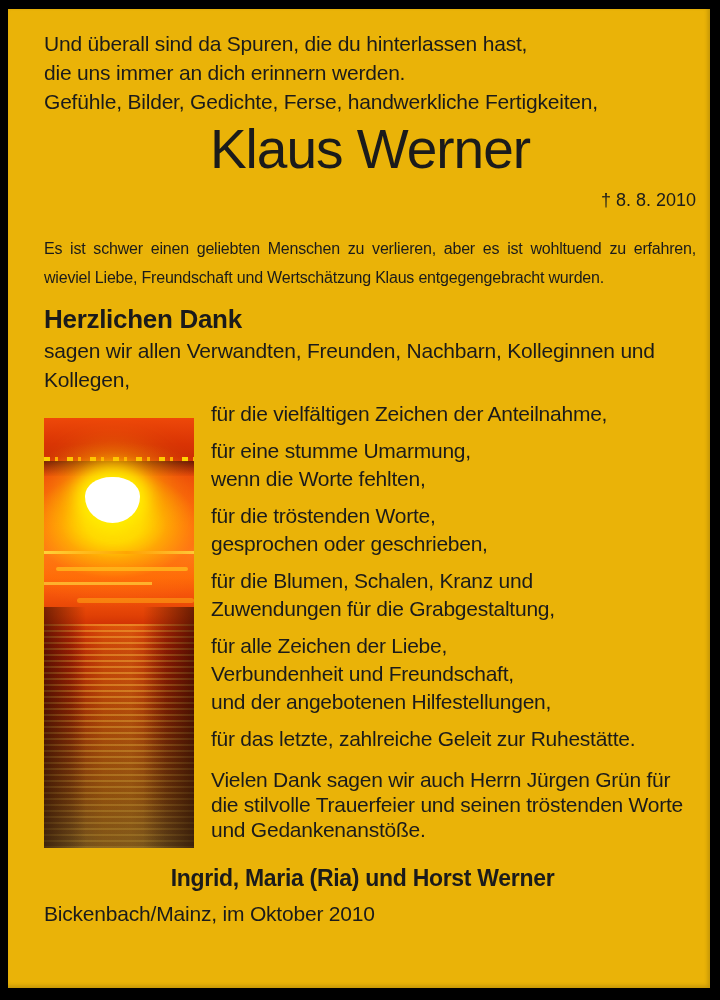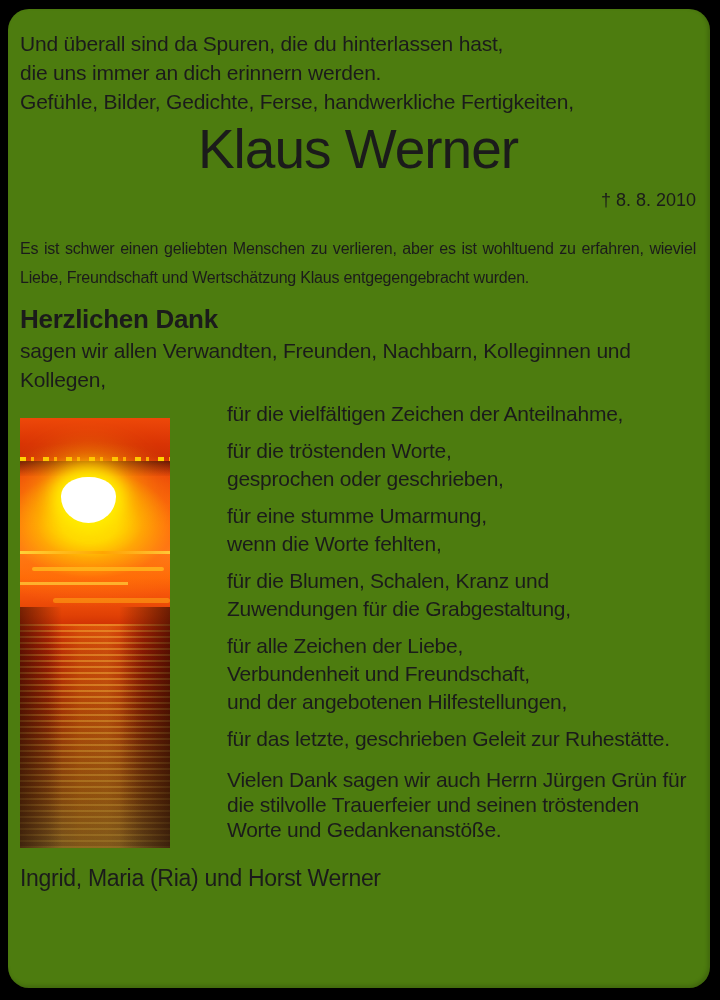--- a/index.html
+++ b/index.html
@@ -7,25 +7,24 @@
     width:720px;height:1000px;
     background:#000;
     position:relative;
     font-family:"Liberation Sans","DejaVu Sans",sans-serif;
     color:#1b1b1b;
     overflow:hidden;
   }
   .page{
     position:absolute;
     top:9px;left:8px;right:10px;bottom:12px;
-    background:#4d7c0f;
-    padding:20px 14px 0 12px;
+    background:#eab308;
+    padding:20px 14px 0 36px;
     box-sizing:border-box;
     box-shadow:inset -2px -2px 4px rgba(0,0,0,.18);
-    border-radius:21px;
   }
   .intro{font-size:21px;line-height:29px;letter-spacing:-0.2px;}
   .title{
     margin:2px 0 0 0;
     text-align:center;
     font-size:55px;
     line-height:63px;
     font-weight:normal;
     letter-spacing:-1px;
   }
@@ -45,41 +44,40 @@
     font-size:26px;line-height:30px;font-weight:bold;letter-spacing:-0.3px;
   }
   .thanks-intro{
     margin:2px 0 0 0;
     font-size:21px;line-height:29px;letter-spacing:-0.2px;
   }
   .row{
     margin-top:6px;
     display:flex;
     align-items:flex-start;
-    gap:40px;
   }
   .col{
     flex:1;
     margin-left:17px;
     font-size:21px;line-height:28px;letter-spacing:-0.25px;
   }
   .thanks-item{
     white-space:pre-line;
     margin-bottom:9px;
   }
   .closing{
     margin:14px 0 0 0;
     white-space:normal;
     font-size:21px;line-height:25px;letter-spacing:-0.25px;
   }
   .signature{
     margin-top:16px;
     margin-right:15px;
-    text-align:left;
-    font-size:23px;line-height:28px;font-weight:normal;letter-spacing:-0.3px;
+    text-align:center;
+    font-size:23px;line-height:28px;font-weight:bold;letter-spacing:-0.3px;
   }
   .place-date{
     margin-top:8px;
     font-size:21px;line-height:28px;letter-spacing:-0.2px;
   }
 
   
   .photo{
     position:relative;
     width:150px;height:430px;
@@ -184,31 +182,32 @@
       <div class="ph-streak1"></div>
       <div class="ph-streak2"></div>
       <div class="ph-streak3"></div>
       <div class="ph-streak4"></div>
       <div class="ph-glitter"></div>
       <div class="ph-vignette"></div>
     </div>
 
     <div class="col">
       <div class="thanks-item">für die vielfältigen Zeichen der Anteilnahme,</div>
+      <div class="thanks-item">für eine stumme Umarmung,
+wenn die Worte fehlten,</div>
       <div class="thanks-item">für die tröstenden Worte,
 gesprochen oder geschrieben,</div>
-      <div class="thanks-item">für eine stumme Umarmung,
-wenn die Worte fehlten,</div>
       <div class="thanks-item">für die Blumen, Schalen, Kranz und
 Zuwendungen für die Grabgestaltung,</div>
       <div class="thanks-item">für alle Zeichen der Liebe,
 Verbundenheit und Freundschaft,
 und der angebotenen Hilfestellungen,</div>
-      <div class="thanks-item">für das letzte, geschrieben Geleit zur Ruhestätte.</div>
+      <div class="thanks-item">für das letzte, zahlreiche Geleit zur Ruhestätte.</div>
       <p class="closing">Vielen Dank sagen wir auch Herrn Jürgen Grün für die stilvolle Trauerfeier und seinen tröstenden Worte und Gedankenanstöße.</p>
     </div>
 
   </div>
 
   <div class="signature">Ingrid, Maria (Ria) und Horst Werner</div>
 
+  <div class="place-date">Bickenbach/Mainz, im Oktober 2010</div>
 
 </div>
 
 </body></html>

